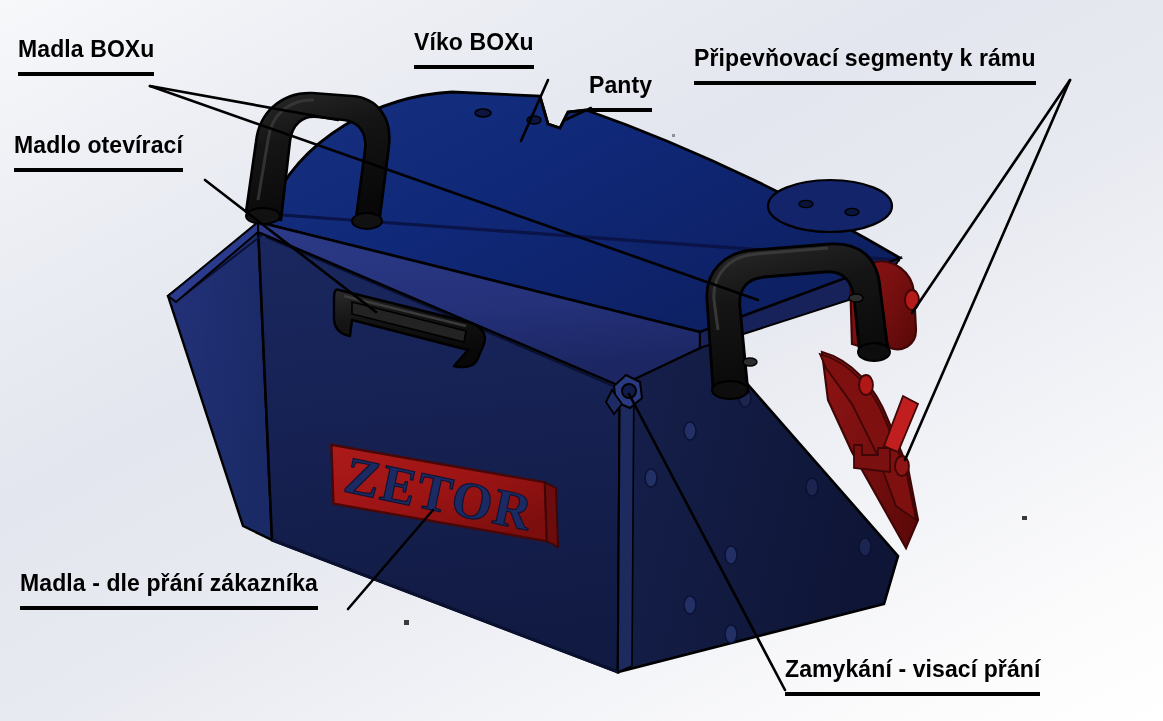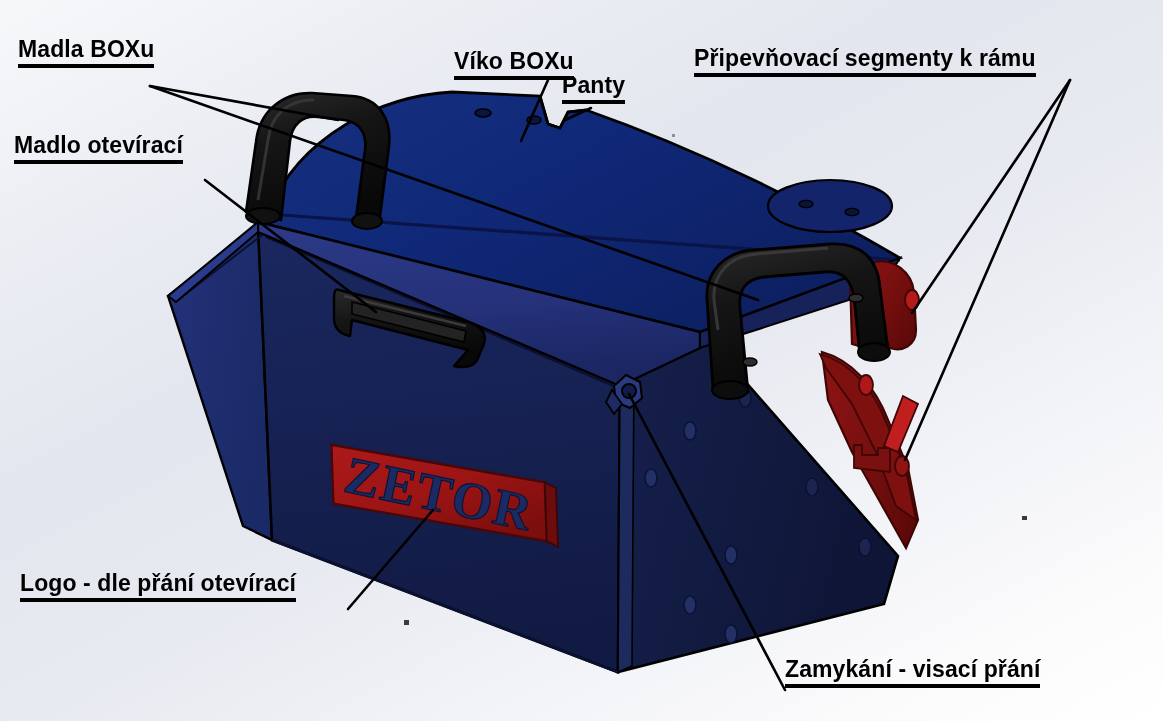--- a/index.html
+++ b/index.html
@@ -31,27 +31,27 @@
   }
   .callout {
     position: absolute;
     white-space: nowrap;
     color: #000000;
     font-weight: bold;
     font-size: 23px;
     letter-spacing: 0.1px;
     line-height: 1;
     border-bottom: 4px solid #000000;
-    padding-bottom: 3px;
+    padding-bottom: 11px;
     font-family: "Liberation Sans", sans-serif;
   }
   #cl-madla        { left: 18px;  top: 38px; }
   #cl-madlo        { left: 14px;  top: 134px; text-align: right; }
-  #cl-viko         { left: 414px; top: 50px; margin-left: 40px; }
-  #cl-panty        { left: 562px; top: 74px; }
+  #cl-viko         { left: 414px; top: 31px; }
+  #cl-panty        { left: 589px; top: 74px; }
   #cl-pripevnovaci { left: 694px; top: 47px; }
   #cl-logo         { left: 20px;  top: 572px; }
   #cl-zamykani     { left: 785px; top: 658px; }
 </style>
 </head>
 <body>
 
 <div id="stage">
 
   <svg id="scene" viewBox="0 0 1163 721" xmlns="http://www.w3.org/2000/svg">
@@ -252,17 +252,17 @@
   <div class="callout" id="cl-madla">Madla BOXu</div>
 
   <div class="callout" id="cl-madlo">Madlo otevírací</div>
 
   <div class="callout" id="cl-viko">Víko BOXu</div>
 
   <div class="callout" id="cl-panty">Panty</div>
 
   <div class="callout" id="cl-pripevnovaci">Připevňovací segmenty k rámu</div>
 
-  <div class="callout" id="cl-logo">Logo - dle přání otevírací</div>
+  <div class="callout" id="cl-logo">Madla - dle přání zákazníka</div>
 
   <div class="callout" id="cl-zamykani">Zamykání - visací přání</div>
 
 </div>
 
 </body></html>

